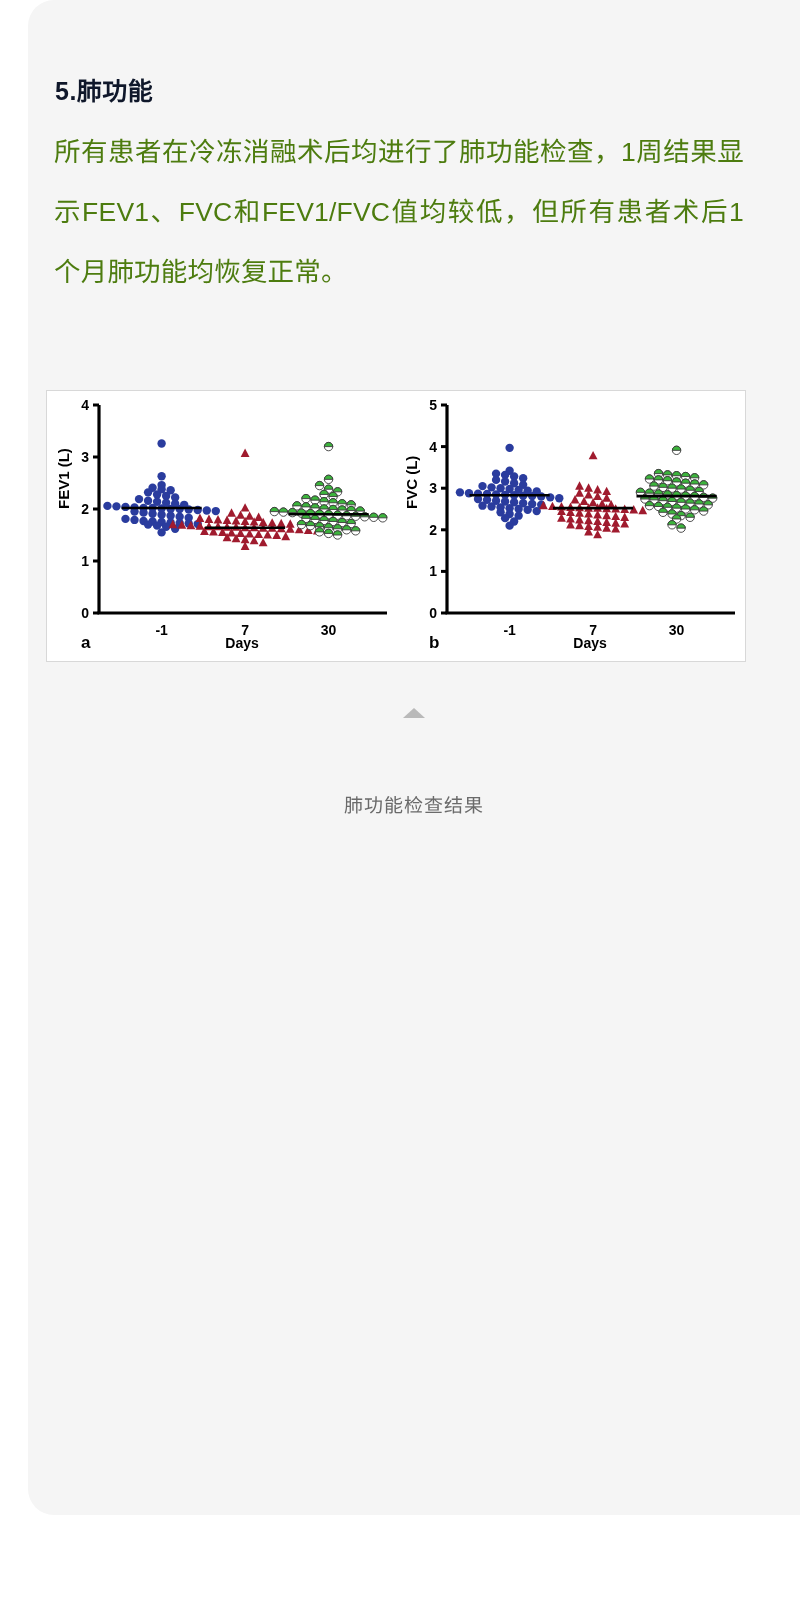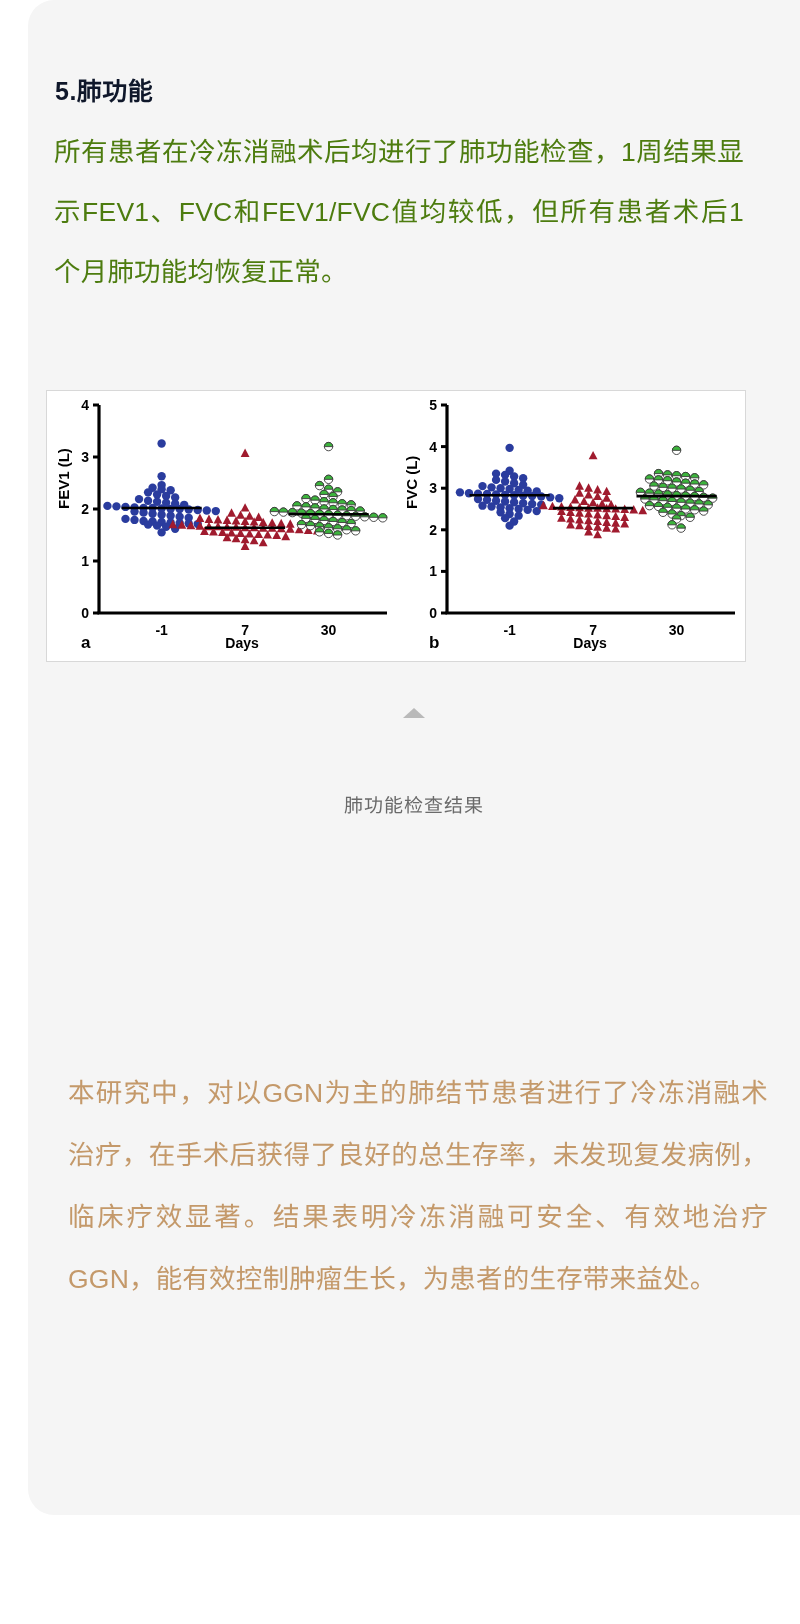--- a/index.html
+++ b/index.html
@@ -823,15 +823,14 @@
       <div class="panel-letter">b</div>
     </div>
 
   </div>
 
   <div id="figure-caption-arrow"></div>
 
   <div id="figure-caption">肺功能检查结果</div>
 
 
-  <p id="conclusion-body">本研究中，对以GGN为主的肺结节患者进行了冷冻消融术治疗，在手术后获得了良好的总生存率，未发现复发病例，临床疗效显著。结果表明冷冻消融可安全、有效地治疗GGN，能有效控制肿瘤生长，为患者的生存带来益处。</p>
 
 </div>
 
 </body></html>

